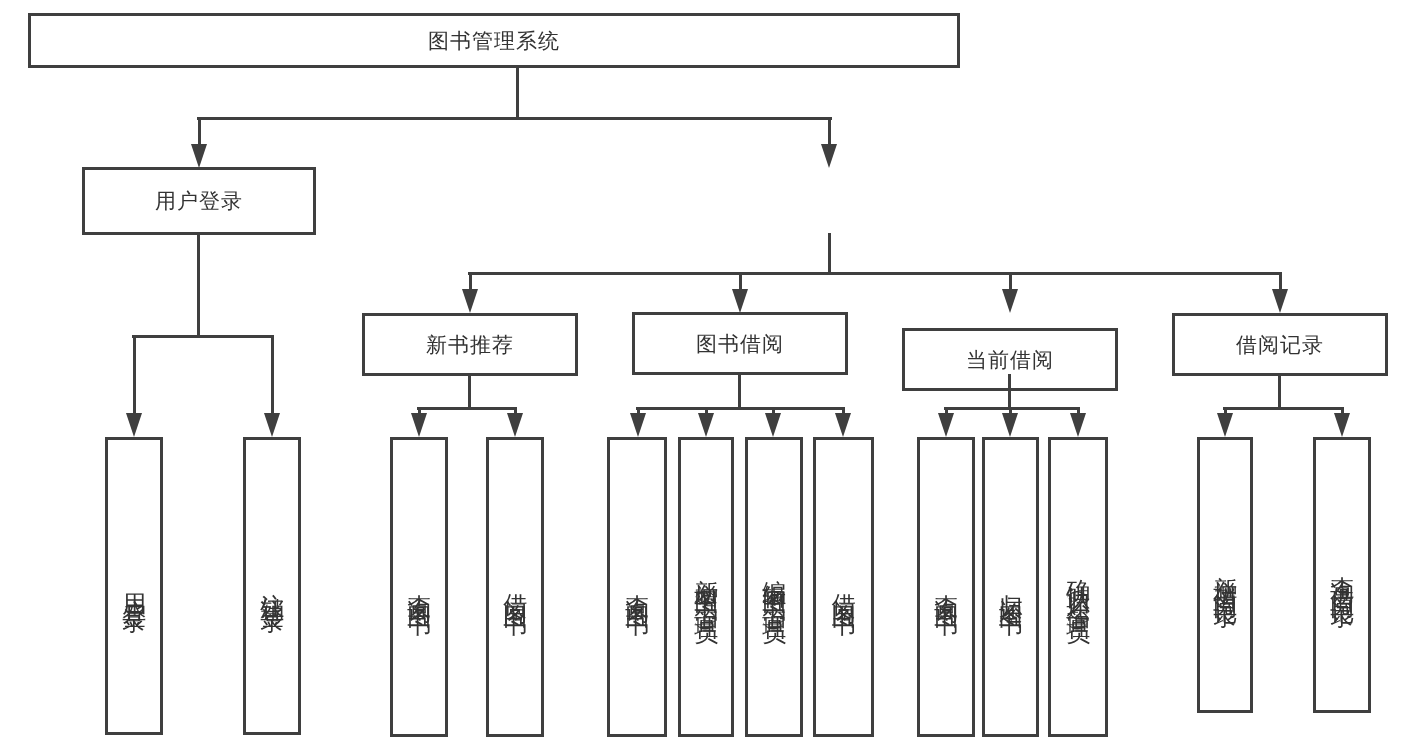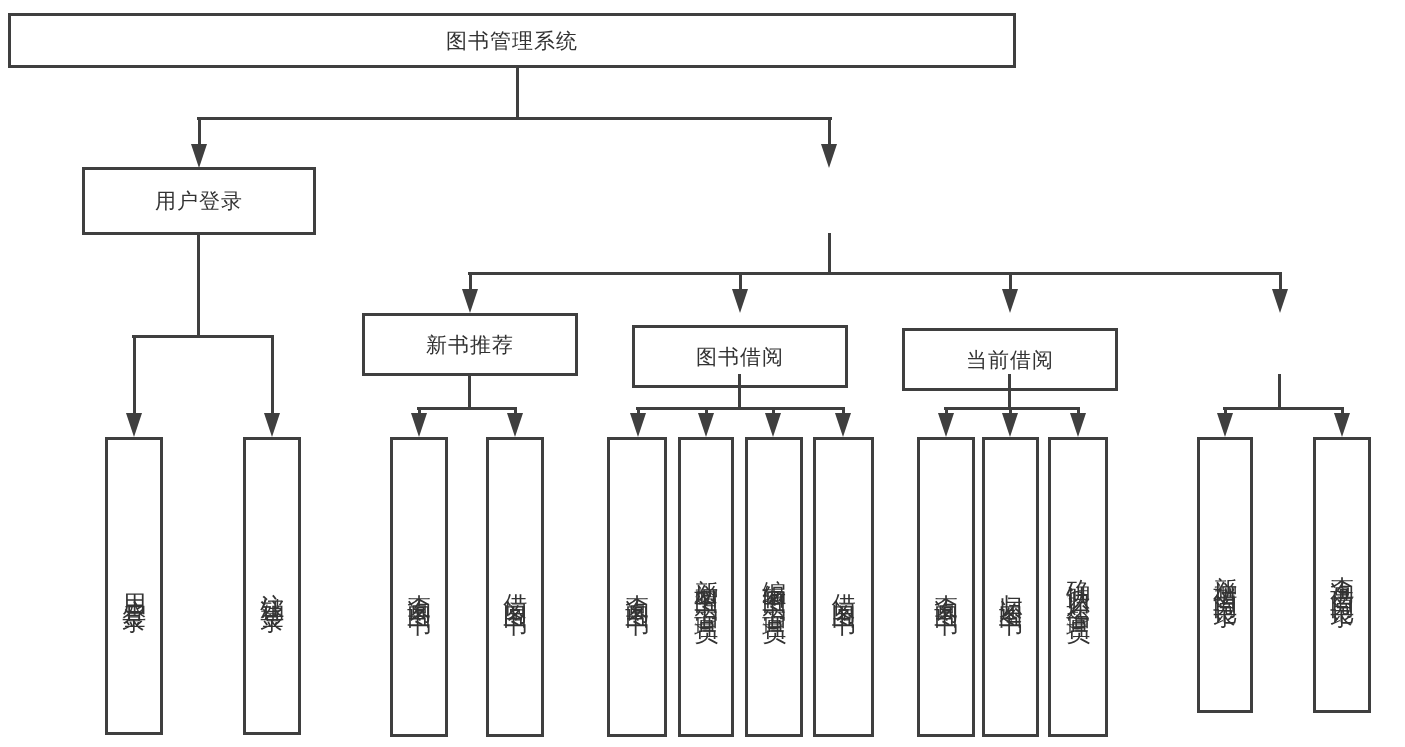--- a/index.html
+++ b/index.html
@@ -57,21 +57,21 @@
     color:var(--wm);
     letter-spacing:1px;
     white-space:nowrap;
   }
 </style>
 </head>
 <body style="background: rgb(255, 255, 255);">
 
 <div class="canvas">
 
-  <div class="hbox" style="left:8px;top:13px;width:1008px;height:55px">
+  <div class="hbox" style="left:28px;top:13px;width:932px;height:55px">
     <span>图书管理系统</span>
   </div>
 
   <div class="vline" style="left:516px;top:66px;height:53px"></div>
   <div class="hline" style="left:197px;top:117px;width:635px"></div>
   <div class="arrow" style="left:191px;top:118px;height:50px"></div>
   <div class="arrow" style="left:821px;top:118px;height:50px"></div>
 
   <div class="hbox" style="left:82px;top:167px;width:234px;height:68px">
     <span>用户登录</span>
@@ -85,25 +85,28 @@
   <div class="vline" style="left:828px;top:233px;height:42px"></div>
   <div class="hline" style="left:468px;top:272px;width:814px"></div>
   <div class="arrow" style="left:462px;top:274px;height:39px"></div>
   <div class="arrow" style="left:732px;top:274px;height:39px"></div>
   <div class="arrow" style="left:1002px;top:274px;height:39px"></div>
   <div class="arrow" style="left:1272px;top:274px;height:39px"></div>
 
   <div class="hbox" style="left:362px;top:313px;width:216px;height:63px">
     <span>新书推荐</span>
   </div>
-  <div class="hbox" style="left:632px;top:325px;width:216px;height:63px">
+  <div class="hbox" style="left:632px;top:312px;width:216px;height:63px">
     <span>图书借阅</span>
   </div>
   <div class="hbox" style="left:902px;top:328px;width:216px;height:63px">
     <span>当前借阅</span>
+  </div>
+  <div class="hbox" style="left:1172px;top:313px;width:216px;height:63px">
+    <span>借阅记录</span>
   </div>
 
   <div class="vline" style="left:468px;top:374px;height:36px"></div>
   <div class="hline" style="left:417px;top:407px;width:100px"></div>
   <div class="arrow" style="left:411px;top:409px;height:28px"></div>
   <div class="arrow" style="left:507px;top:409px;height:28px"></div>
 
   <div class="vline" style="left:738px;top:374px;height:36px"></div>
   <div class="hline" style="left:636px;top:407px;width:209px"></div>
   <div class="arrow" style="left:630px;top:409px;height:28px"></div>

